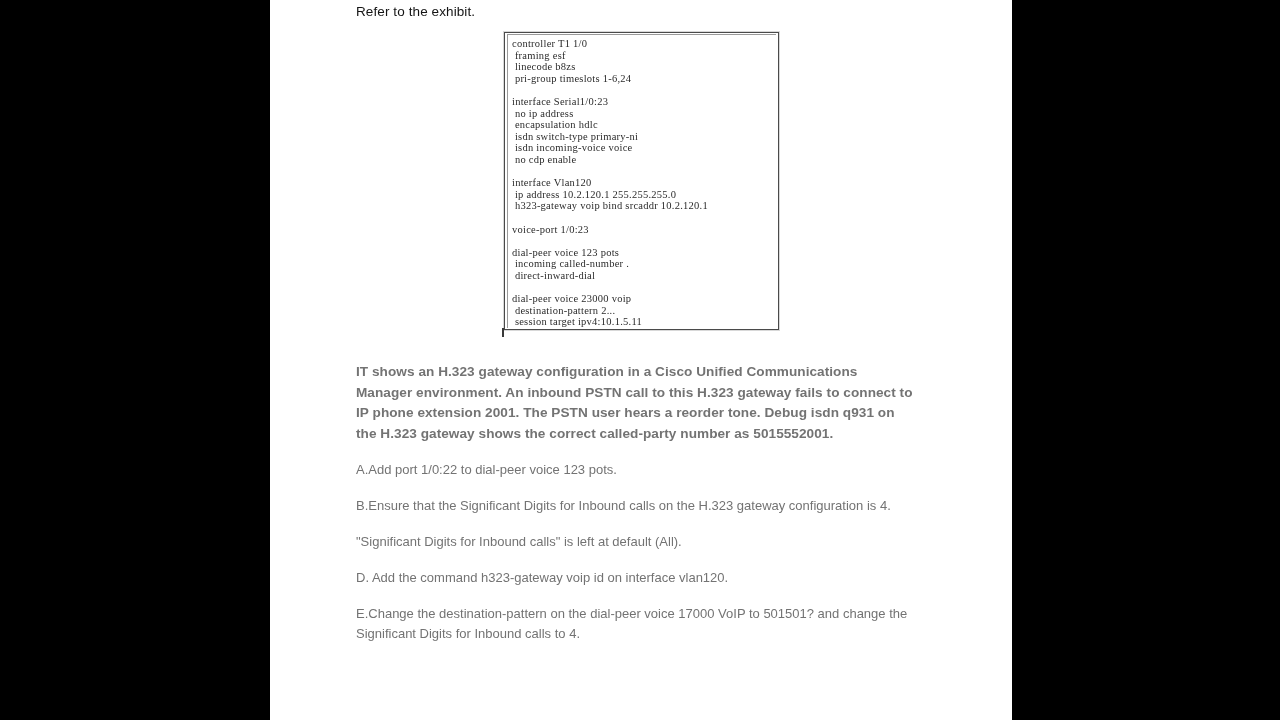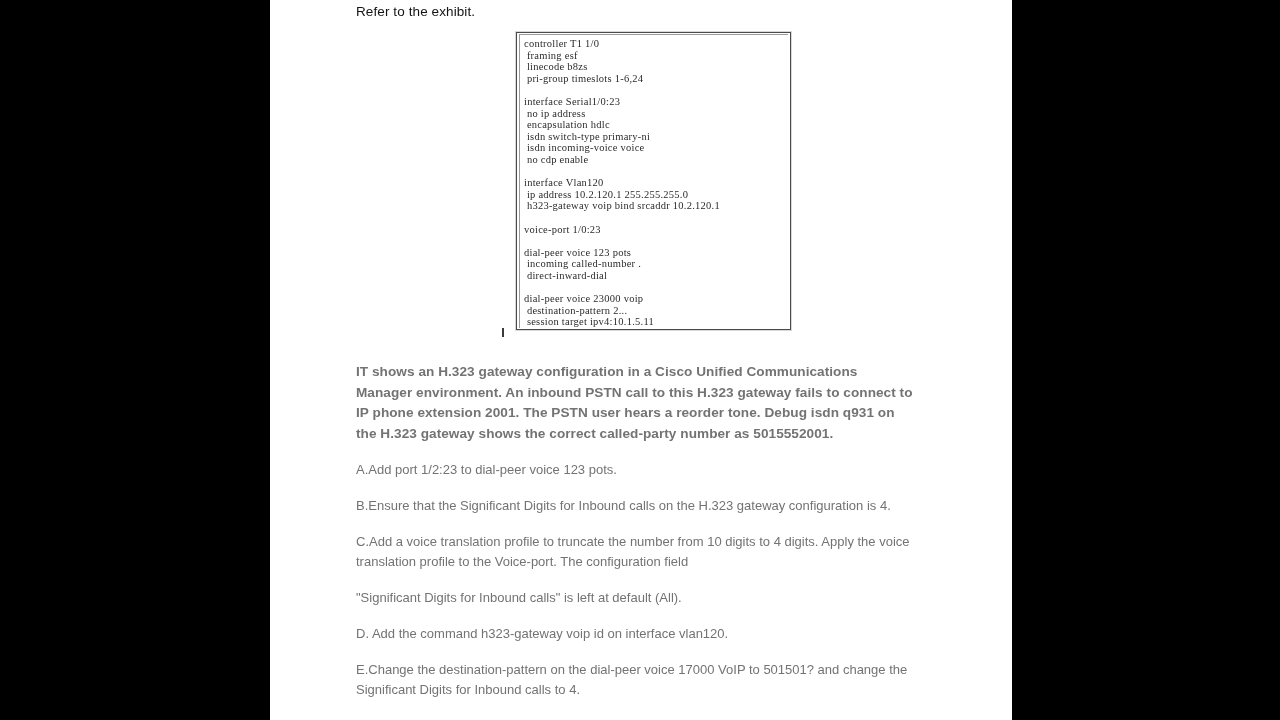--- a/index.html
+++ b/index.html
@@ -50,21 +50,21 @@
   
   #exhibit-wrap {
     position: absolute;
     left: 230px;        
     top: 32px;
     width: 275px;
     height: 298px;
   }
   #exhibit-box {
     position: absolute;
-    left: 16px; top: 0;
+    left: 4px; top: 0;
     width: 273px;
     height: 296px;
     background: #ffffff;
     border: 1px solid #4a4a4a;
     box-shadow: 0 0 0 1px #d8d8d8;
     overflow: hidden;
   }
   #exhibit-inner {
     position: absolute;
     left: 2px;
@@ -142,22 +142,21 @@
       <div id="exhibit-box">
         <div id="exhibit-inner">
           <pre class="cfg"><span class="cfg-line">controller T1 1/0</span><span class="cfg-line"> framing esf</span><span class="cfg-line"> linecode b8zs</span><span class="cfg-line"> pri-group timeslots 1-6,24</span><span class="blank"></span><span class="cfg-line">interface Serial1/0:23</span><span class="cfg-line"> no ip address</span><span class="cfg-line"> encapsulation hdlc</span><span class="cfg-line"> isdn switch-type primary-ni</span><span class="cfg-line"> isdn incoming-voice voice</span><span class="cfg-line"> no cdp enable</span><span class="blank"></span><span class="cfg-line">interface Vlan120</span><span class="cfg-line"> ip address 10.2.120.1 255.255.255.0</span><span class="cfg-line"> h323-gateway voip bind srcaddr 10.2.120.1</span><span class="blank"></span><span class="cfg-line">voice-port 1/0:23</span><span class="blank"></span><span class="cfg-line">dial-peer voice 123 pots</span><span class="cfg-line"> incoming called-number .</span><span class="cfg-line"> direct-inward-dial</span><span class="blank"></span><span class="cfg-line">dial-peer voice 23000 voip</span><span class="cfg-line"> destination-pattern 2...</span><span class="cfg-line"> session target ipv4:10.1.5.11</span><span class="cfg-line"> dtmf-relay h245-alphanumeric</span></pre>
         </div>
       </div>
       <div id="exhibit-tick"></div>
     </div>
 
     <div id="body-copy">
       <p class="para p-bold">IT shows an H.323 gateway configuration in a Cisco Unified Communications Manager environment. An inbound PSTN call to this H.323 gateway fails to connect to IP phone extension 2001. The PSTN user hears a reorder tone. Debug isdn q931 on the H.323 gateway shows the correct called-party number as 5015552001.</p>
-      <p class="para p-opt">A.Add port 1/2:23 to dial-peer voice 123 pots.</p>
+      <p class="para p-opt">A.Add port 1/0:22 to dial-peer voice 123 pots.</p>
       <p class="para p-opt">B.Ensure that the Significant Digits for Inbound calls on the H.323 gateway configuration is 4.</p>
-      <p class="para p-opt">C.Add a voice translation profile to truncate the number from 10 digits to 4 digits. Apply the voice translation profile to the Voice-port. The configuration field</p>
       <p class="para p-opt">"Significant Digits for Inbound calls" is left at default (All).</p>
       <p class="para p-opt">D. Add the command h323-gateway voip id on interface vlan120.</p>
       <p class="para p-opt">E.Change the destination-pattern on the dial-peer voice 17000 VoIP to 501501? and change the Significant Digits for Inbound calls to 4.</p>
     </div>
 
   </div>
 </div>
 
 </body></html>

